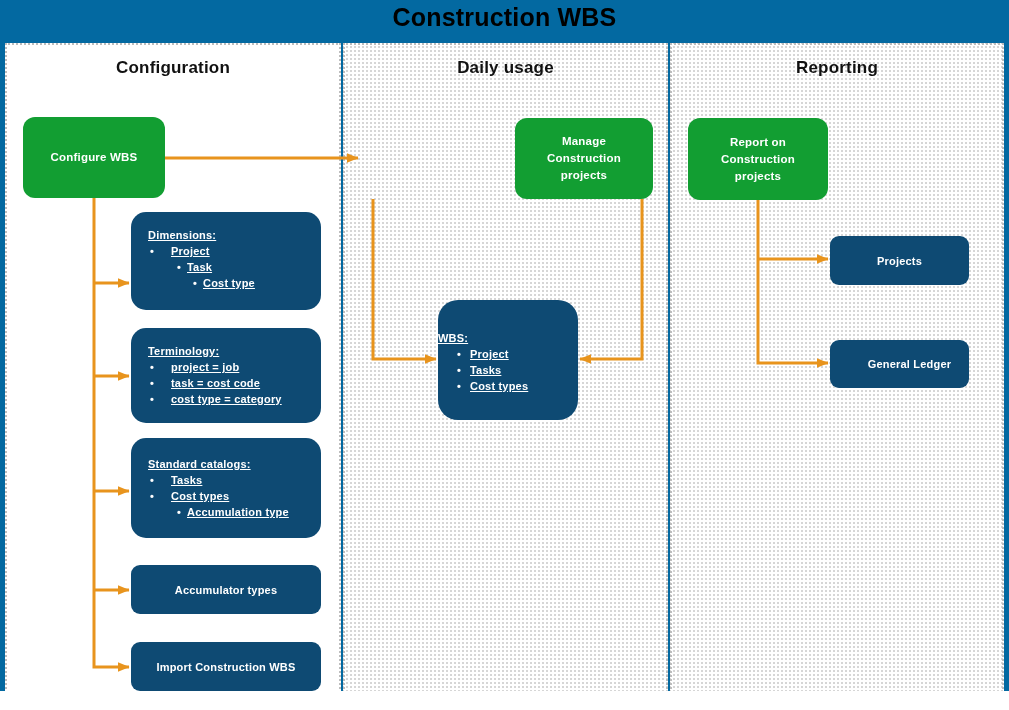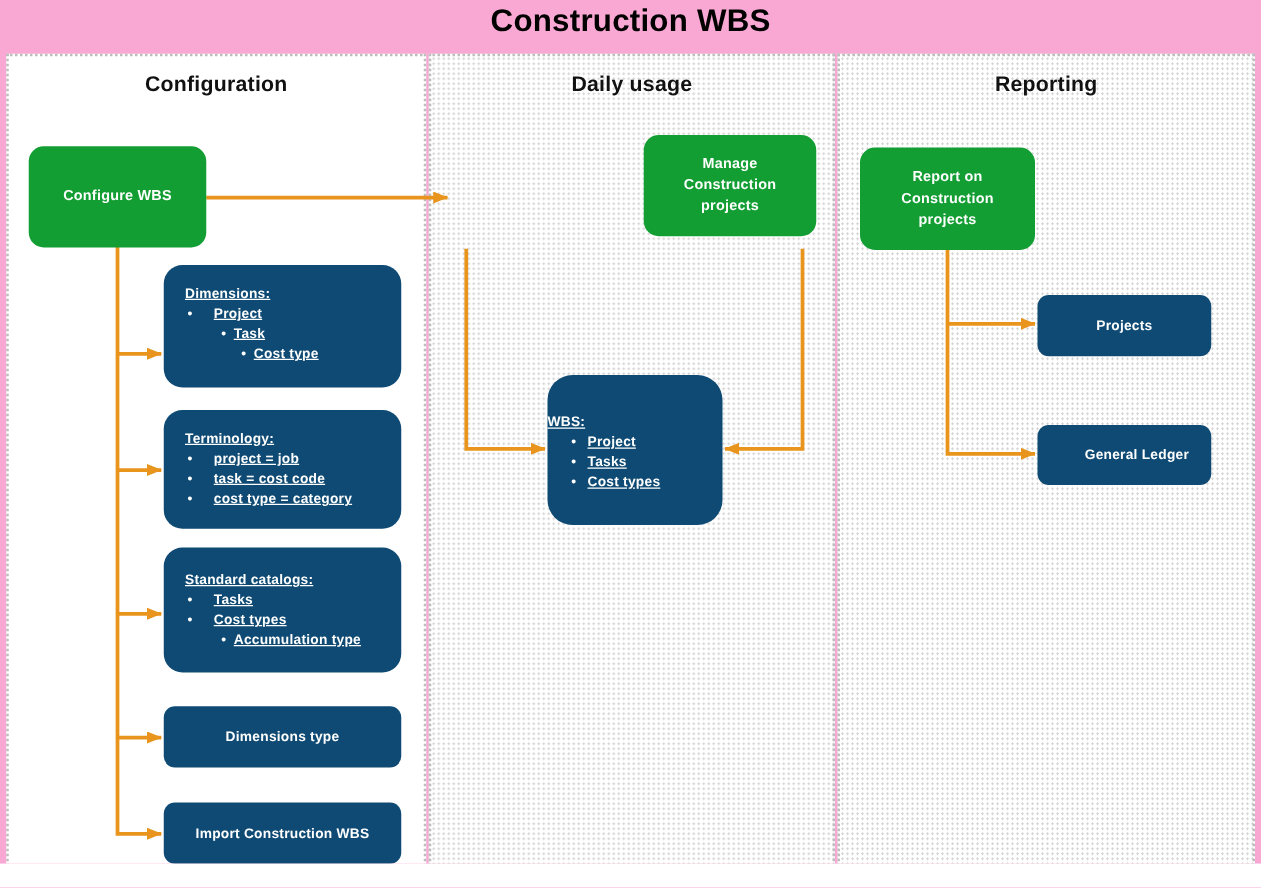--- a/index.html
+++ b/index.html
@@ -4,21 +4,21 @@
 <style>
   :root{
     --green:#129E32;
     --blue:#0E4A73;
     --orange:#E8941D;
   }
   html,body{margin:0;padding:0;background:#fff;}
   #stage{
     position:relative;width:1009px;height:691px;overflow:hidden;
     font-family:"Liberation Sans","DejaVu Sans",sans-serif;
-    background:#f9a8d4;
+    background:#0369a1;
   }
   .title{
     position:absolute;top:3px;left:0;right:0;text-align:center;
     font-size:25px;font-weight:800;color:#000;letter-spacing:.2px;
   }
   .panel{
     position:absolute;top:43px;height:658px;box-sizing:border-box;
     border:2px dotted #bdbdbd;background:#fff;
   }
   .panel.textured{
@@ -115,29 +115,29 @@
     </div>
 
   <div class="node blue list" style="left:131px;top:438px;width:190px;height:100px;padding-top:18px;">
       <div class="bl i0"><span>Standard catalogs:</span></div>
       <div class="bl i1"><span class="bullet">•</span><span>Tasks</span></div>
       <div class="bl i1"><span class="bullet">•</span><span>Cost types</span></div>
       <div class="bl i2"><span class="bullet">•</span><span>Accumulation type</span></div>
     </div>
 
   <div class="node blue centered" style="left:131px;top:565px;width:190px;height:49px;">
-    <span>Dimensions type</span>
+    <span>Accumulator types</span>
   </div>
 
   <div class="node blue centered" style="left:131px;top:642px;width:190px;height:49px;">
     <span>Import Construction WBS</span>
   </div>
 
 
-  <div class="node green" style="left:515px;top:108px;width:138px;height:81px;">
+  <div class="node green" style="left:515px;top:118px;width:138px;height:81px;">
     <span>Manage Construction projects</span>
   </div>
 
   <div class="node blue list bigpad" style="left:438px;top:300px;width:140px;height:120px;">
       <div class="bl t0"><span>WBS:</span></div>
       <div class="bl t1"><span class="bullet">•</span><span>Project</span></div>
       <div class="bl t1"><span class="bullet">•</span><span>Tasks</span></div>
       <div class="bl t1"><span class="bullet">•</span><span>Cost types</span></div>
     </div>
 

